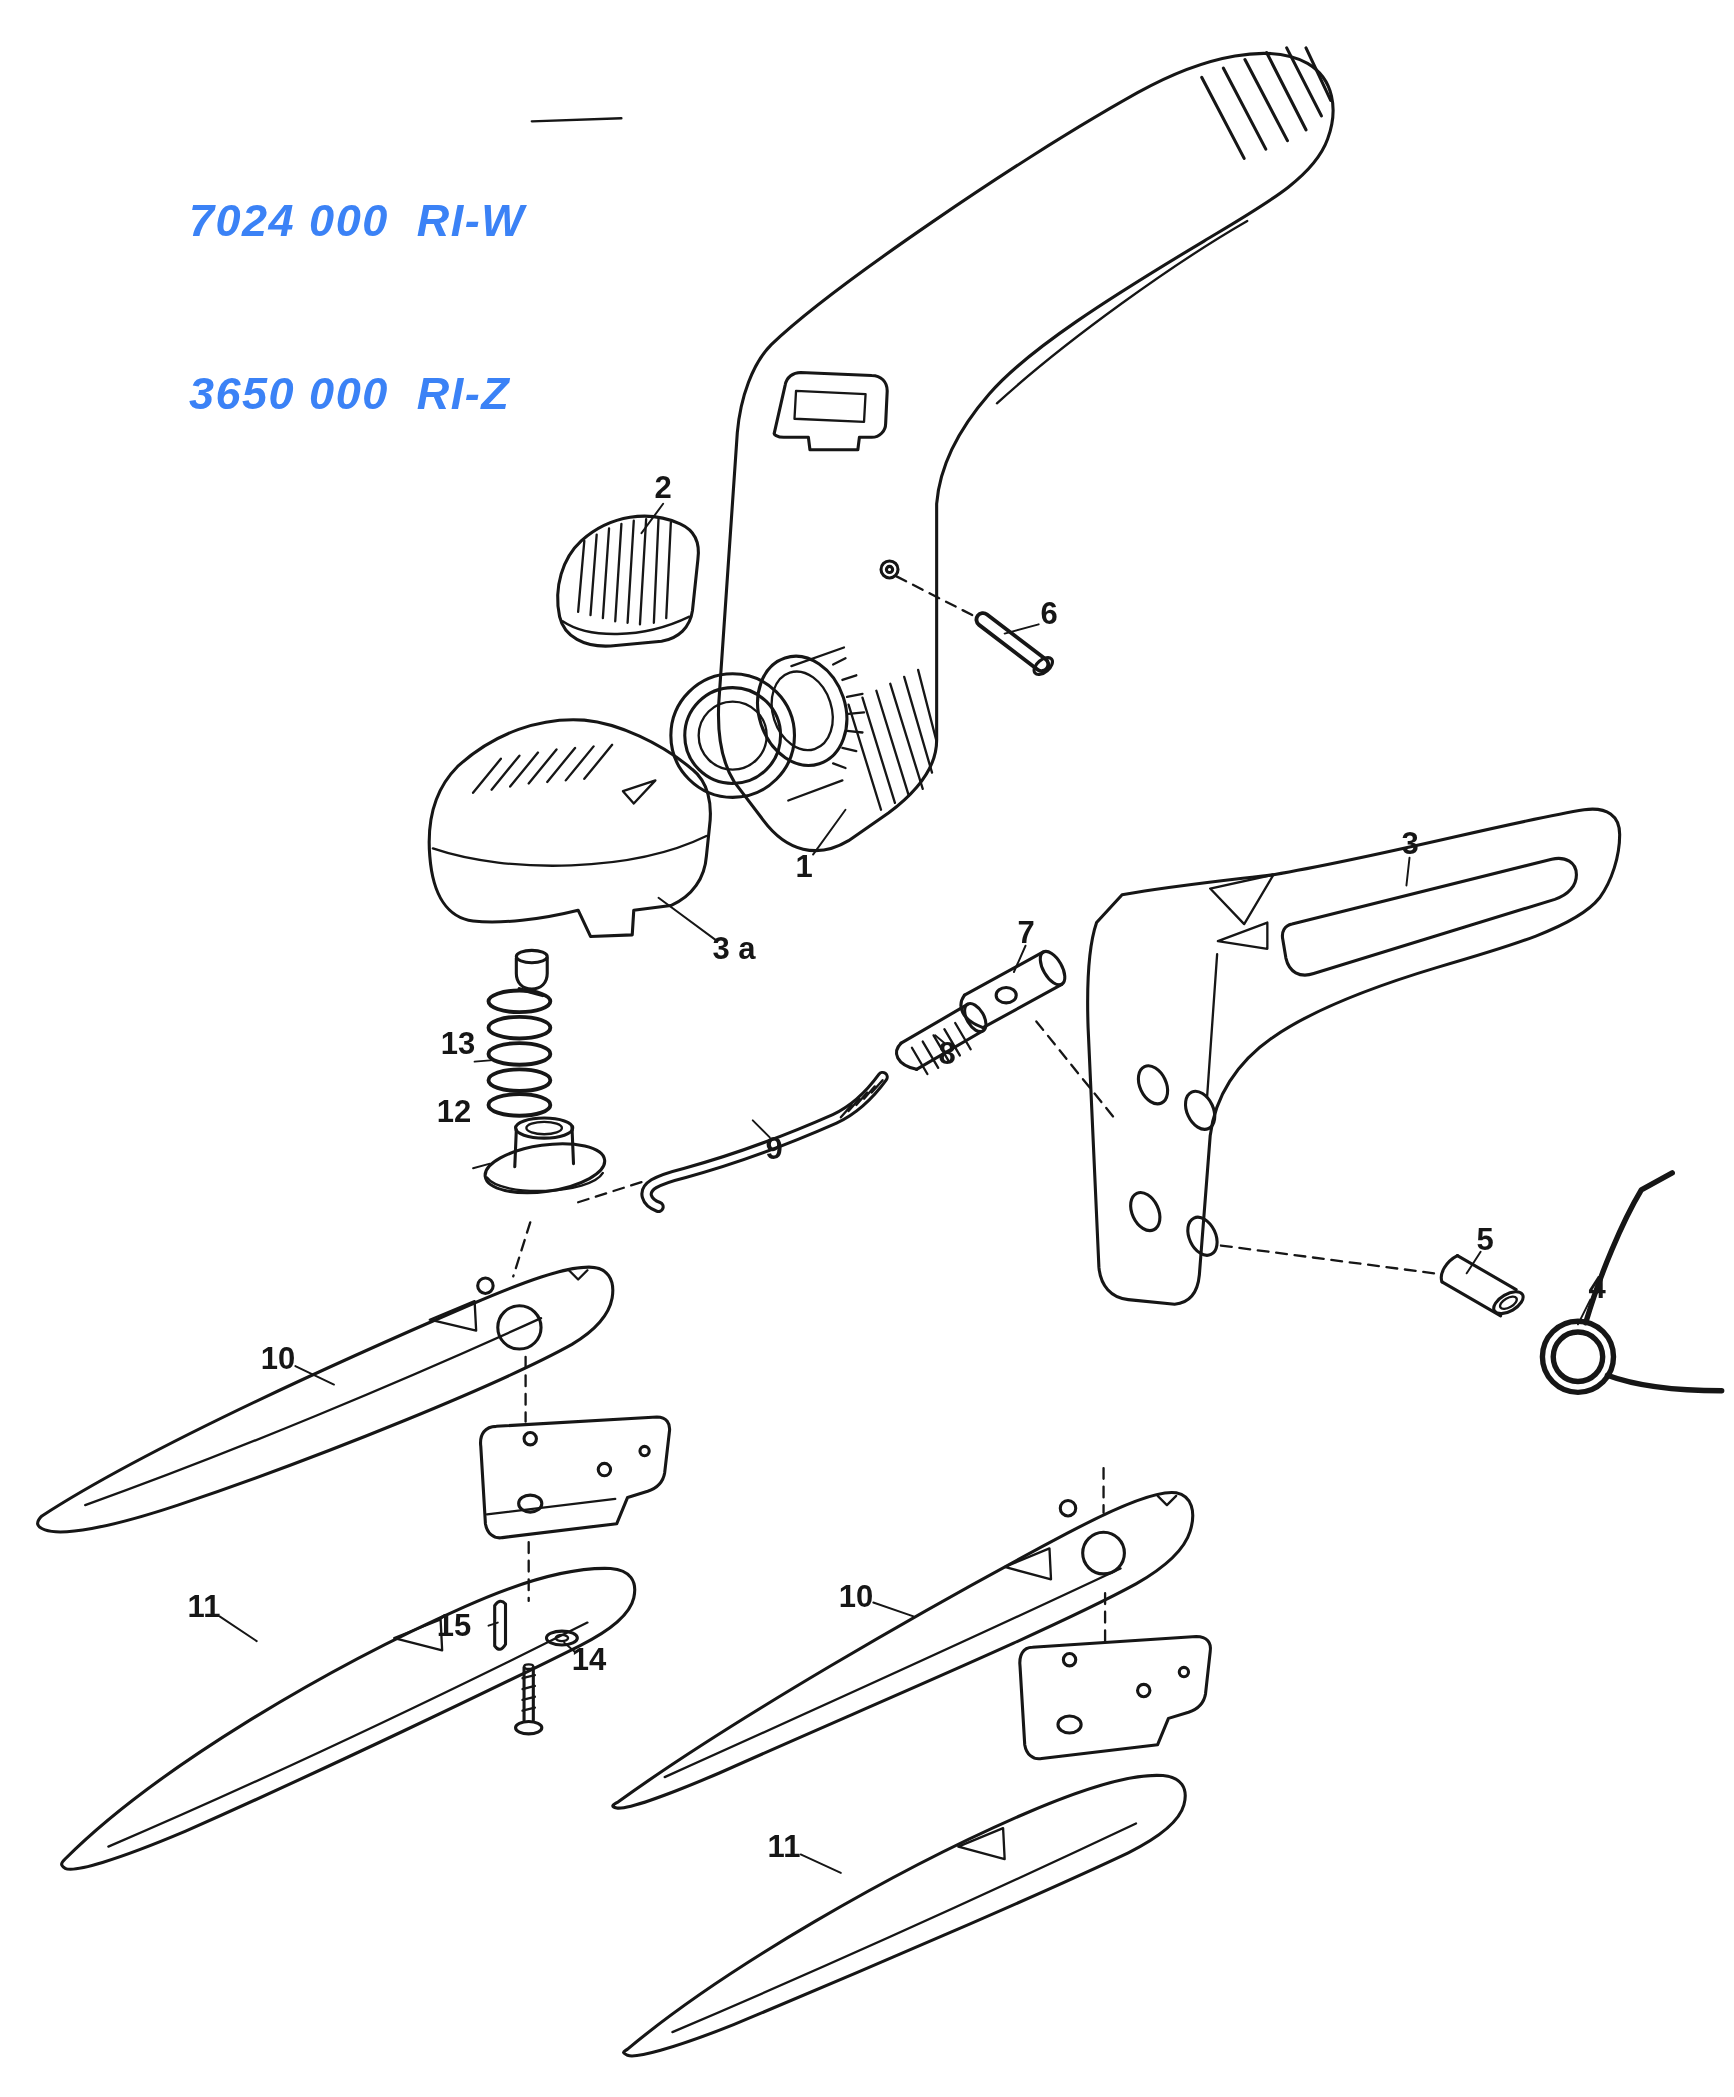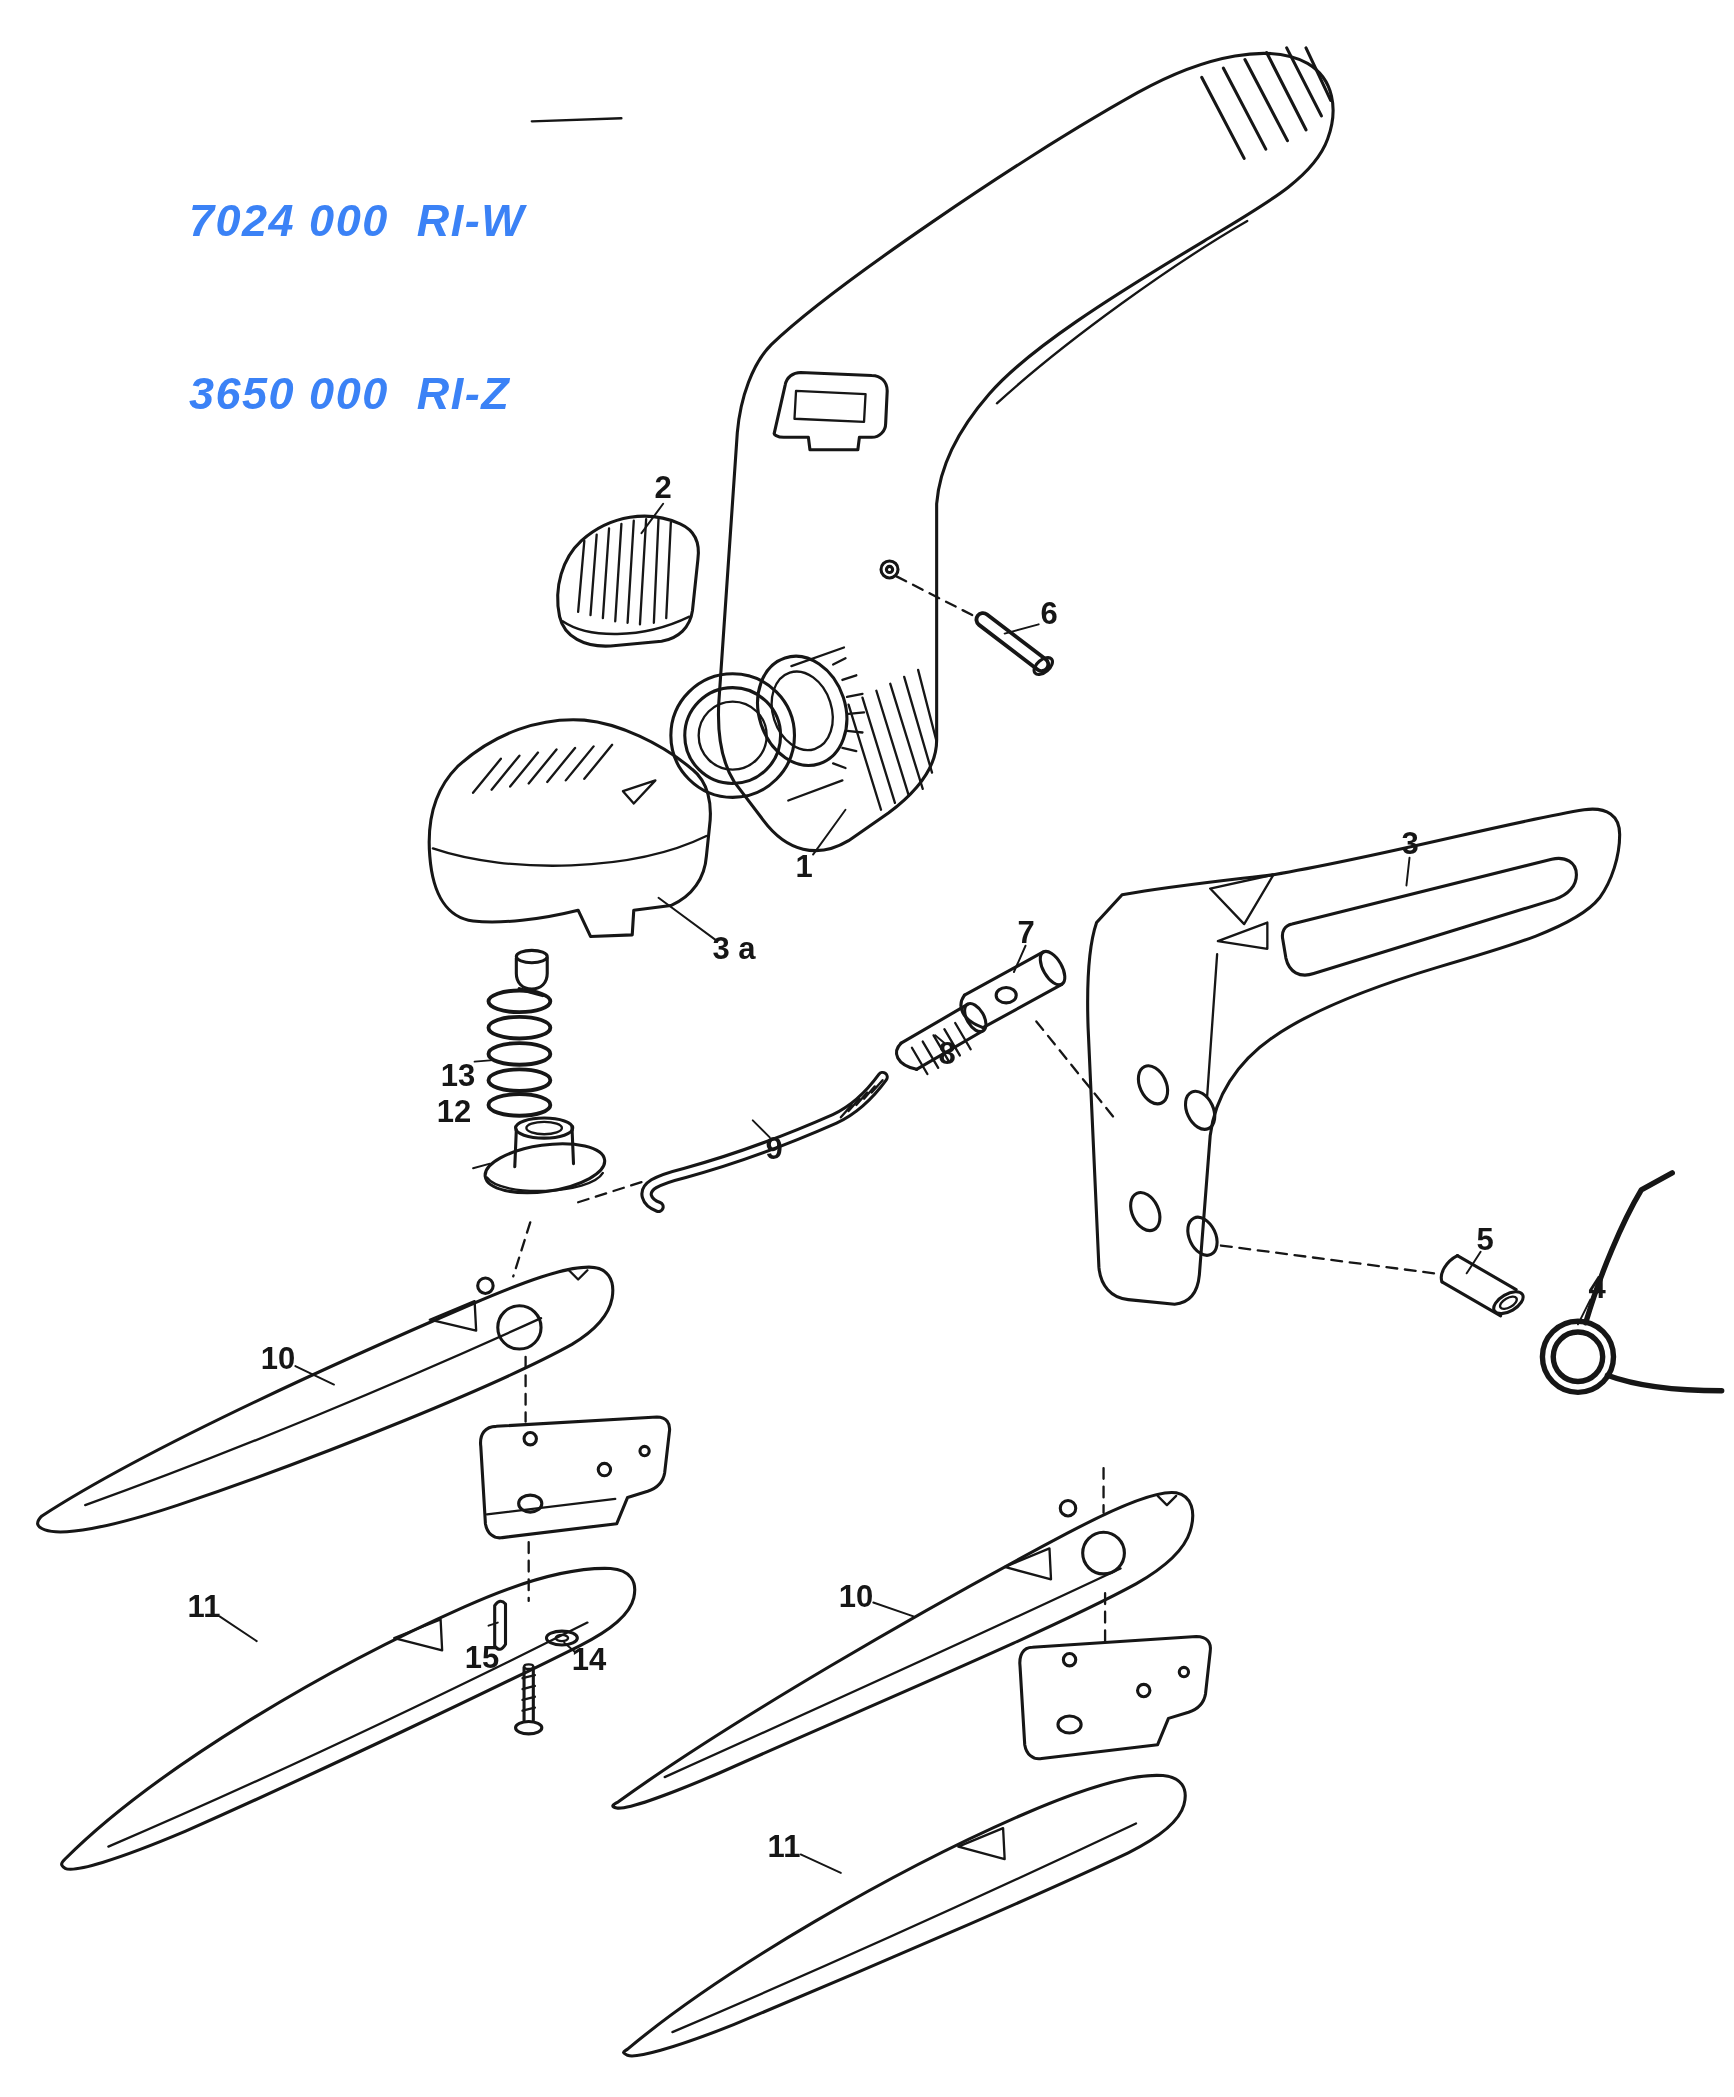--- a/index.html
+++ b/index.html
@@ -321,26 +321,26 @@
     <div>3650 000  RI-Z</div>
   </div>
 
   <div class="part-label" style="left:663px;  top:488px;">2</div>
   <div class="part-label" style="left:1049px; top:614px;">6</div>
   <div class="part-label" style="left:804px; top:867px;">1</div>
   <div class="part-label" style="left:734px;  top:949px;">3 a</div>
   <div class="part-label" style="left:1410px; top:844px;">3</div>
   <div class="part-label" style="left:1026px; top:933px;">7</div>
   <div class="part-label" style="left:947px; top:1054px;">8</div>
-  <div class="part-label" style="left:458px;  top:1076px;text-align:right;">13</div>
+  <div class="part-label" style="left:458px;  top:1044px;text-align:right;">13</div>
   <div class="part-label" style="left:774px; top:1149px;">9</div>
   <div class="part-label" style="left:454px;  top:1112px;">12</div>
   <div class="part-label" style="left:1485px; top:1240px;">5</div>
   <div class="part-label" style="left:1597px; top:1288px;">4</div>
   <div class="part-label" style="left:278px;  top:1359px;">10</div>
   <div class="part-label" style="left:204px;  top:1607px;">11</div>
-  <div class="part-label" style="left:482px;  top:1626px;margin-top:32px;">15</div>
+  <div class="part-label" style="left:454px;  top:1626px;">15</div>
   <div class="part-label" style="left:583px;  top:1660px;margin-left:6px;">14</div>
   <div class="part-label" style="left:856px; top:1597px;">10</div>
   <div class="part-label" style="left:784px; top:1847px;">11</div>
 
 </div>
 
 
 </body></html>

